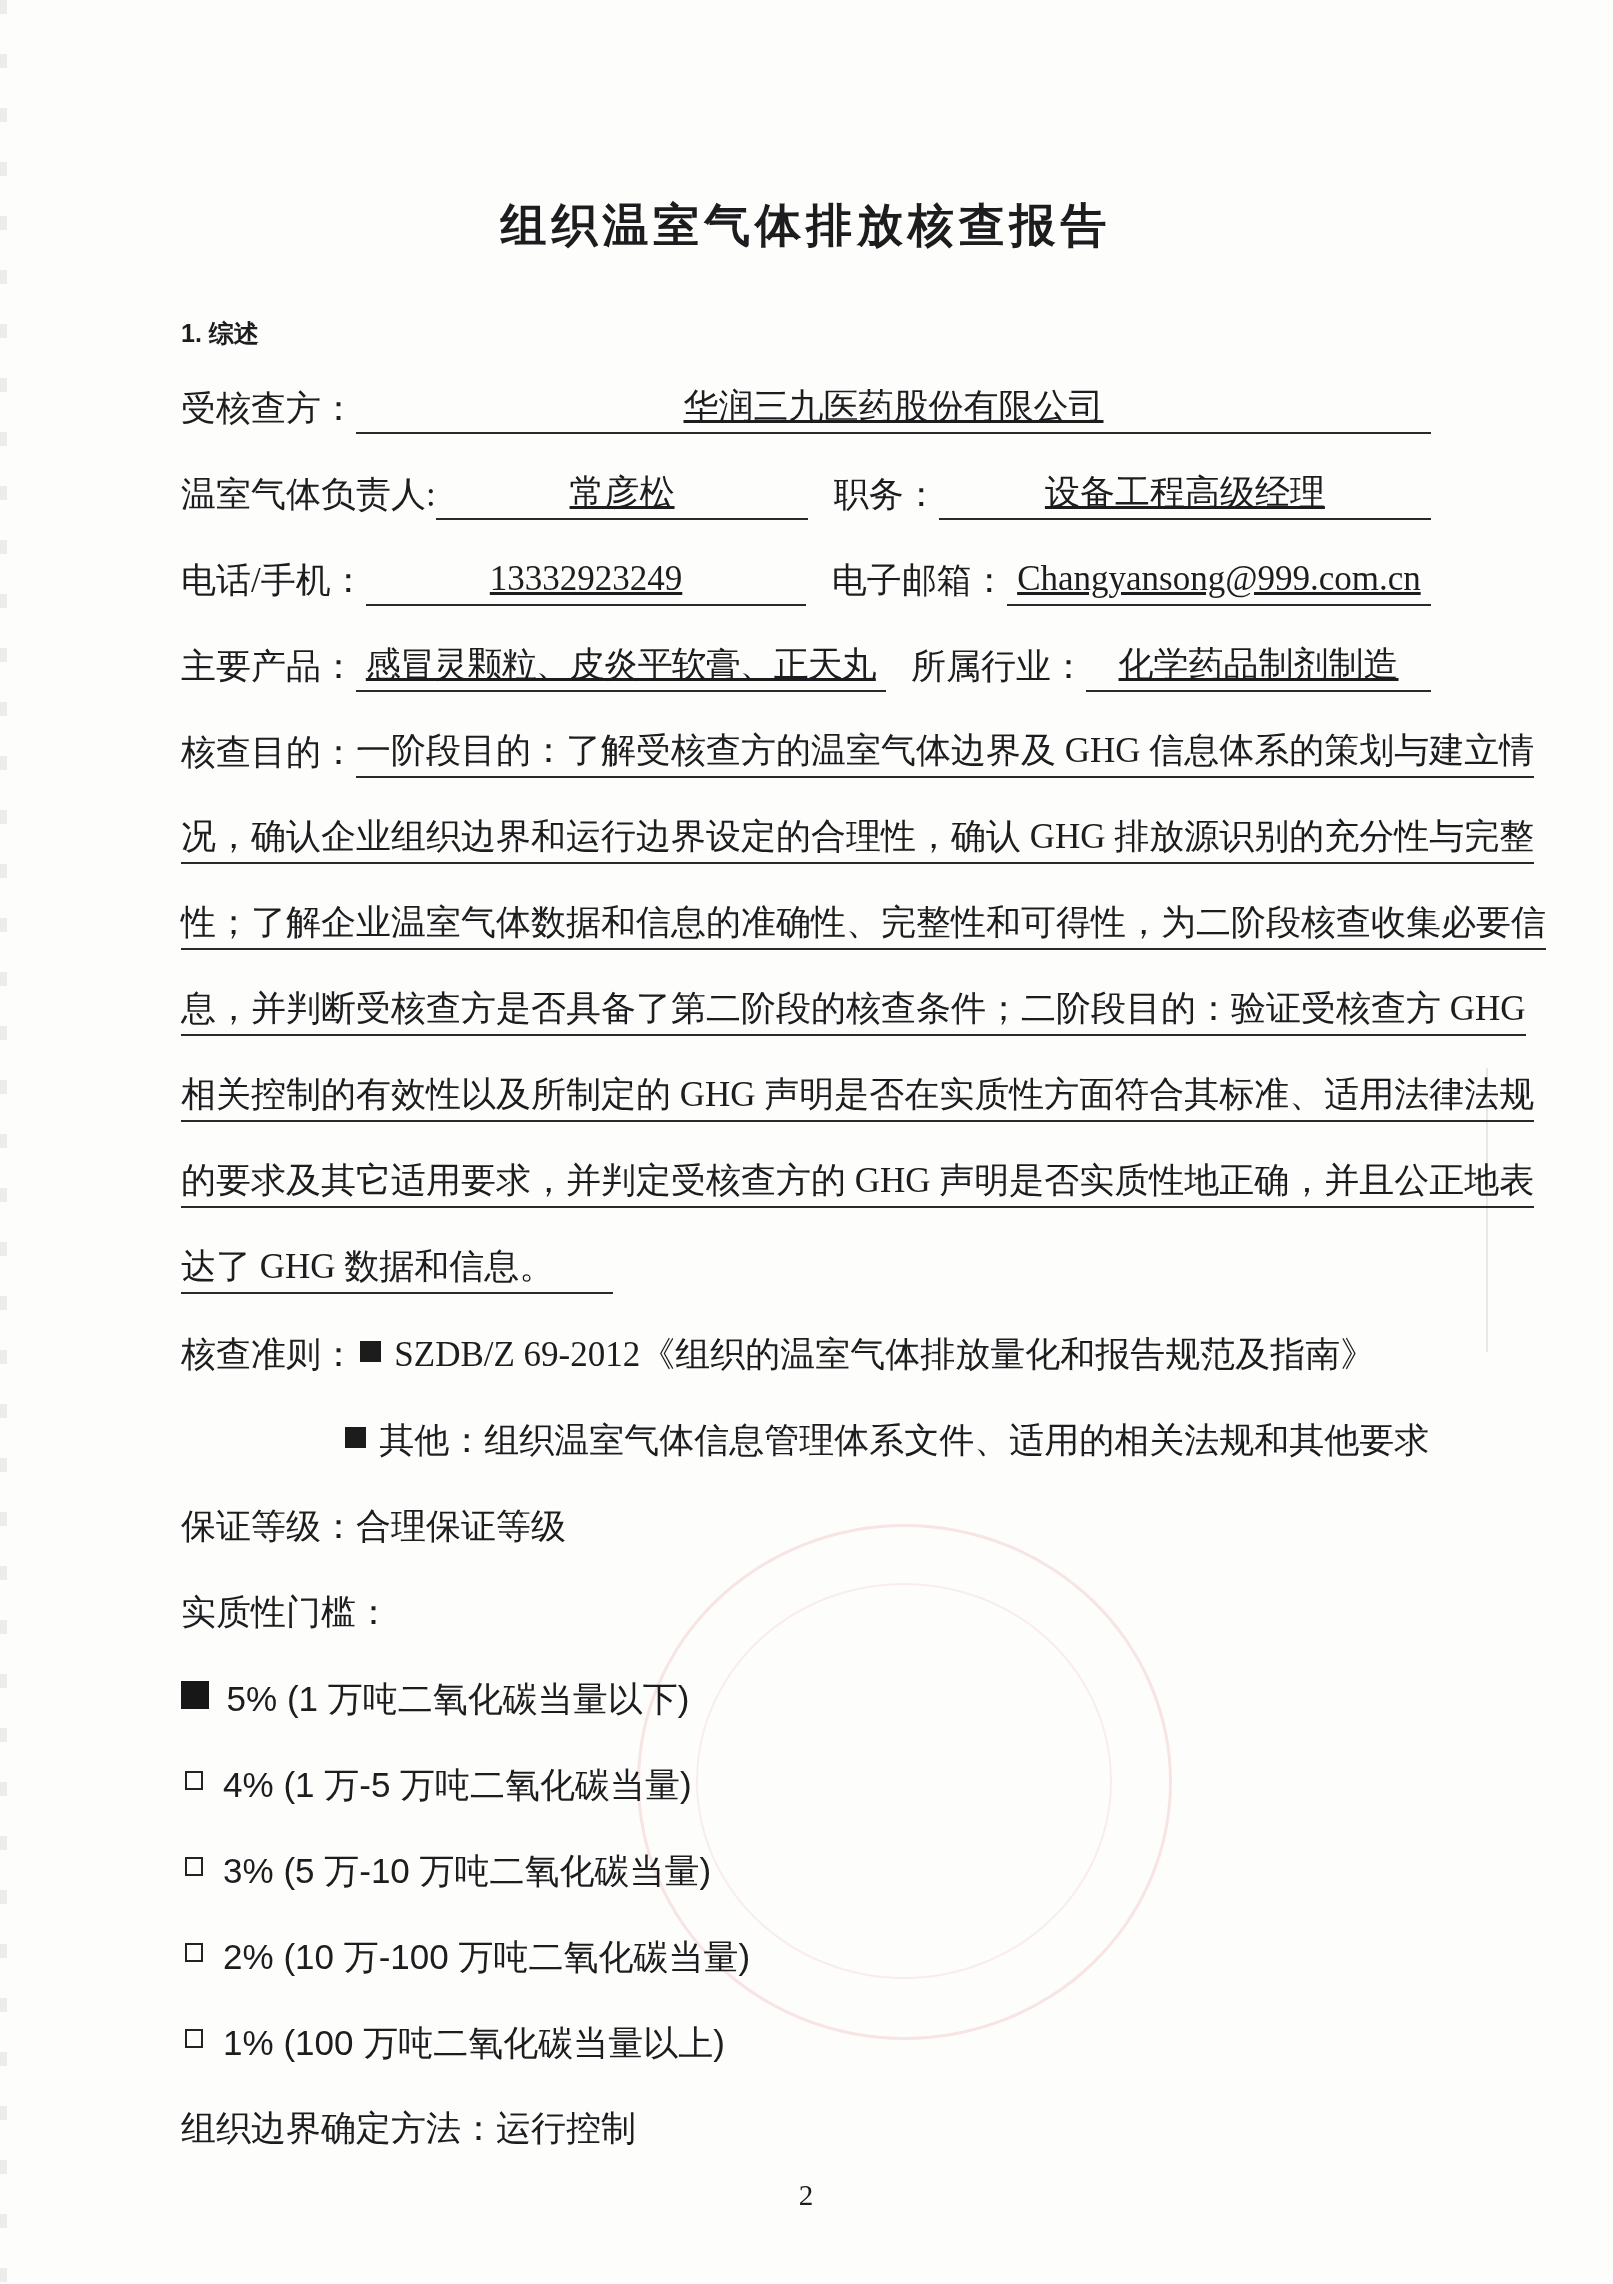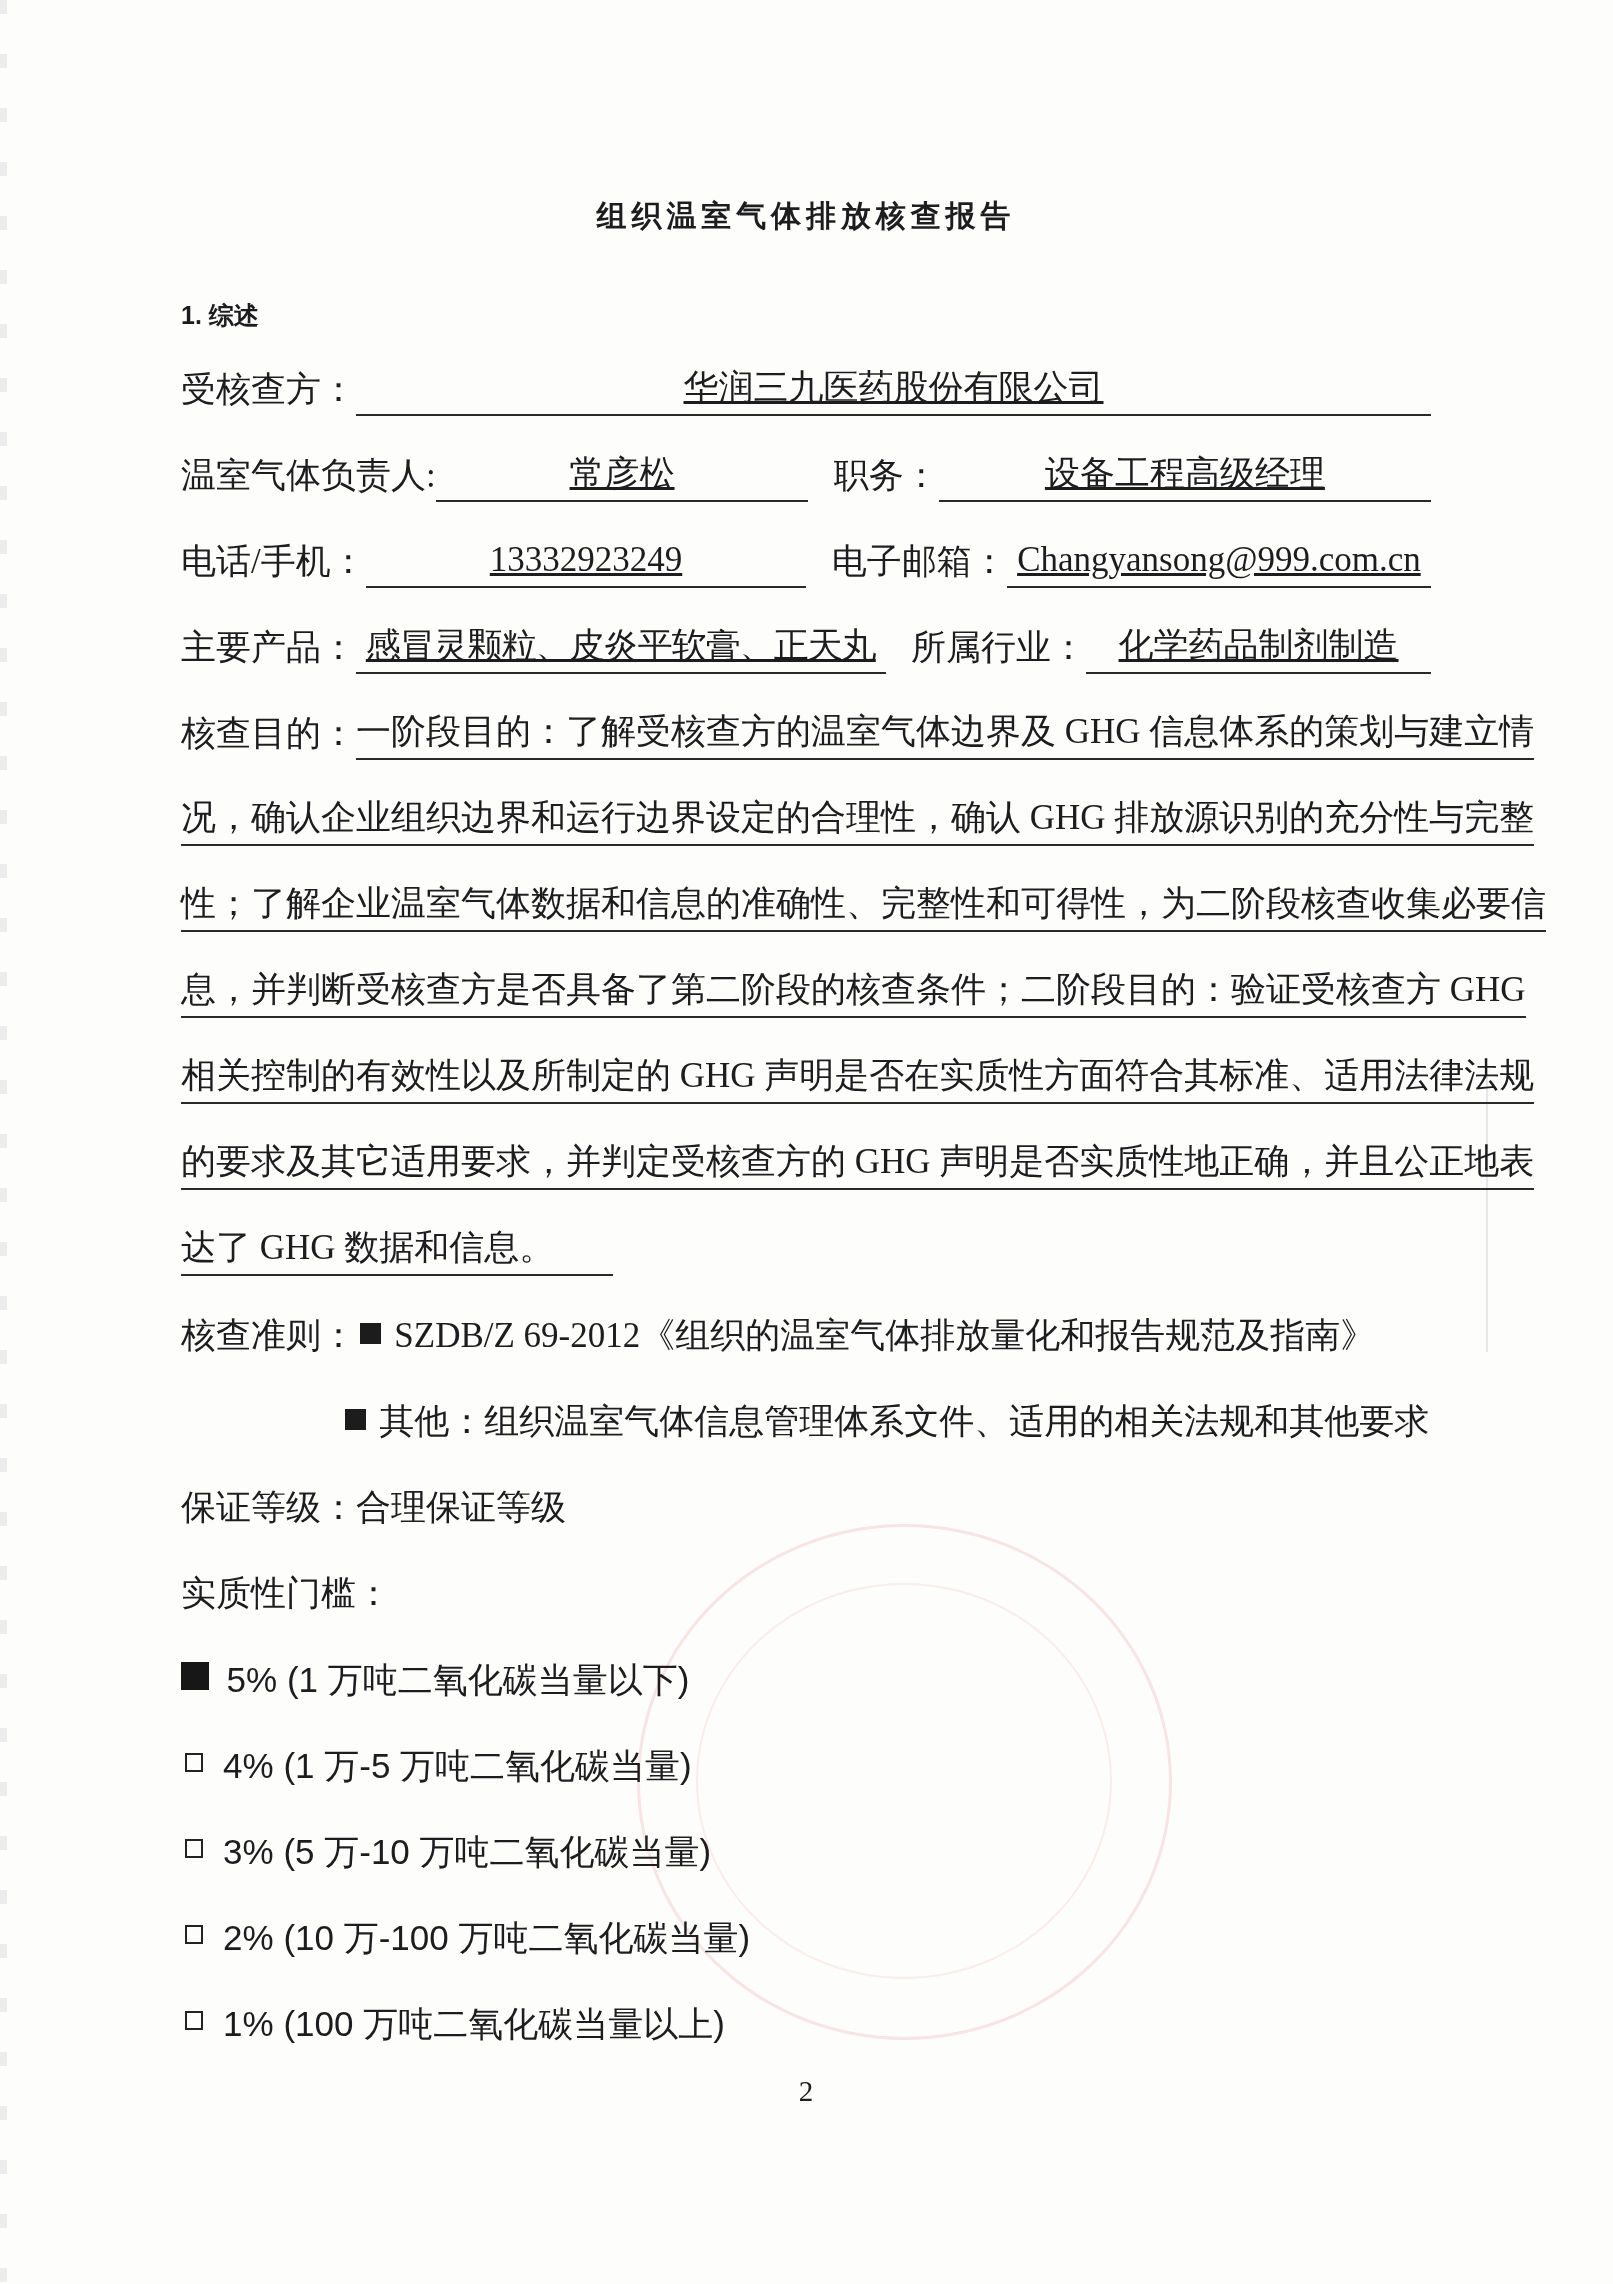--- a/index.html
+++ b/index.html
@@ -16,21 +16,21 @@
   .content {
     position: relative;
     margin-left: 181px;
     width: 1250px;
   }
   .doc-title {
     margin: 0;
     padding-top: 199px;
     text-align: center;
     font-family: "Liberation Sans", "DejaVu Sans", sans-serif;
-    font-size: 30px;
+    font-size: 46px;
     font-weight: 700;
     letter-spacing: 4.9px;
     line-height: 1.15;
   }
   .section-heading {
     margin-top: 65px;
     font-family: "Liberation Sans", "DejaVu Sans", sans-serif;
     font-size: 25px;
     font-weight: 700;
     height: 41px;
@@ -215,18 +215,22 @@
     <div class="row threshold">
       <span class="label"><span class="cb-empty"></span><span>3% (5 万-10 万吨二氧化碳当量)</span></span>
     </div>
     <div class="row threshold">
       <span class="label"><span class="cb-empty"></span><span>2% (10 万-100 万吨二氧化碳当量)</span></span>
     </div>
     <div class="row threshold">
       <span class="label"><span class="cb-empty"></span><span>1% (100 万吨二氧化碳当量以上)</span></span>
     </div>
 
+    <div class="row">
+      <span class="label">组织边界确定方法：</span>
+      <span class="label" style="padding-left:0;">运行控制</span>
+    </div>
 
     <div class="page-number">2</div>
 
   </div>
 </div>
 
 
 </body></html>

